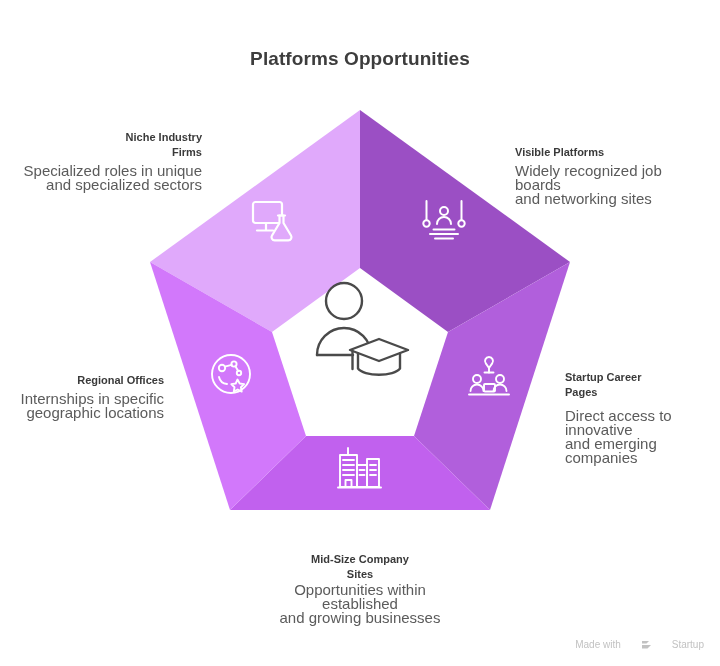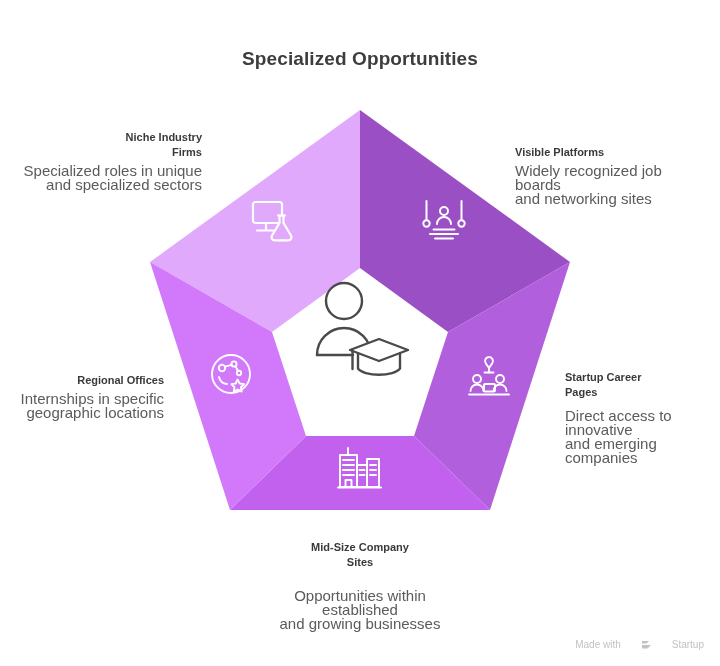--- a/index.html
+++ b/index.html
@@ -30,37 +30,37 @@
     white-space:pre-line; margin-top:4px;
   }
   .align-right { text-align:right; }
   .align-left  { text-align:left; }
   .align-center{ text-align:center; }
 
   #label-niche    { right:518px; top:130px; width:180px; }
   #label-visible  { left:515px;  top:145px; width:190px; }
   #label-startup  { left:565px;  top:370px; width:160px; }
   #label-regional { right:556px; top:373px; width:175px; }
-  #label-midsize  { left:255px;  top:540px; width:210px;text-align:center; }
-  #label-midsize .label-desc { margin-top:19px; }
+  #label-midsize  { left:255px;  top:552px; width:210px;text-align:center; }
+  #label-midsize .label-desc { margin-top:1px; }
   #label-startup  .label-desc { margin-top:9px; }
 
   #watermark {
     position:absolute; right:16px; bottom:16px;
     display:flex; align-items:center; gap:20px;
     font-size:10px; color:#c2c2c2;
   }
   #watermark svg { display:block; }
 </style>
 </head>
 <body>
 
 <div id="stage">
 
-  <div id="chart-title">Specialized Opportunities</div>
+  <div id="chart-title">Platforms Opportunities</div>
 
   <svg id="pentagon-svg" viewBox="0 0 720 666">
 
     <g>
       <polygon points="360,110 360,268 272,332 150,262" fill="#E0A9FB"></polygon>
       <g transform="translate(253,200)" fill="none" stroke="#ffffff" stroke-width="2.2" stroke-linecap="round" stroke-linejoin="round">
         <rect x="0" y="2" width="29" height="21" rx="2.5"></rect>
         <line x1="13" y1="23" x2="13" y2="30"></line>
         <line x1="4" y1="30.5" x2="20" y2="30.5"></line>
         <path d="M26.5 15.5 v7.5 L19 35.5 a3.2 3.2 0 0 0 2.7 4.9 h13.6 a3.2 3.2 0 0 0 2.7 -4.9 L30.5 23 v-7.5 z" fill="#E0A9FB"></path>

